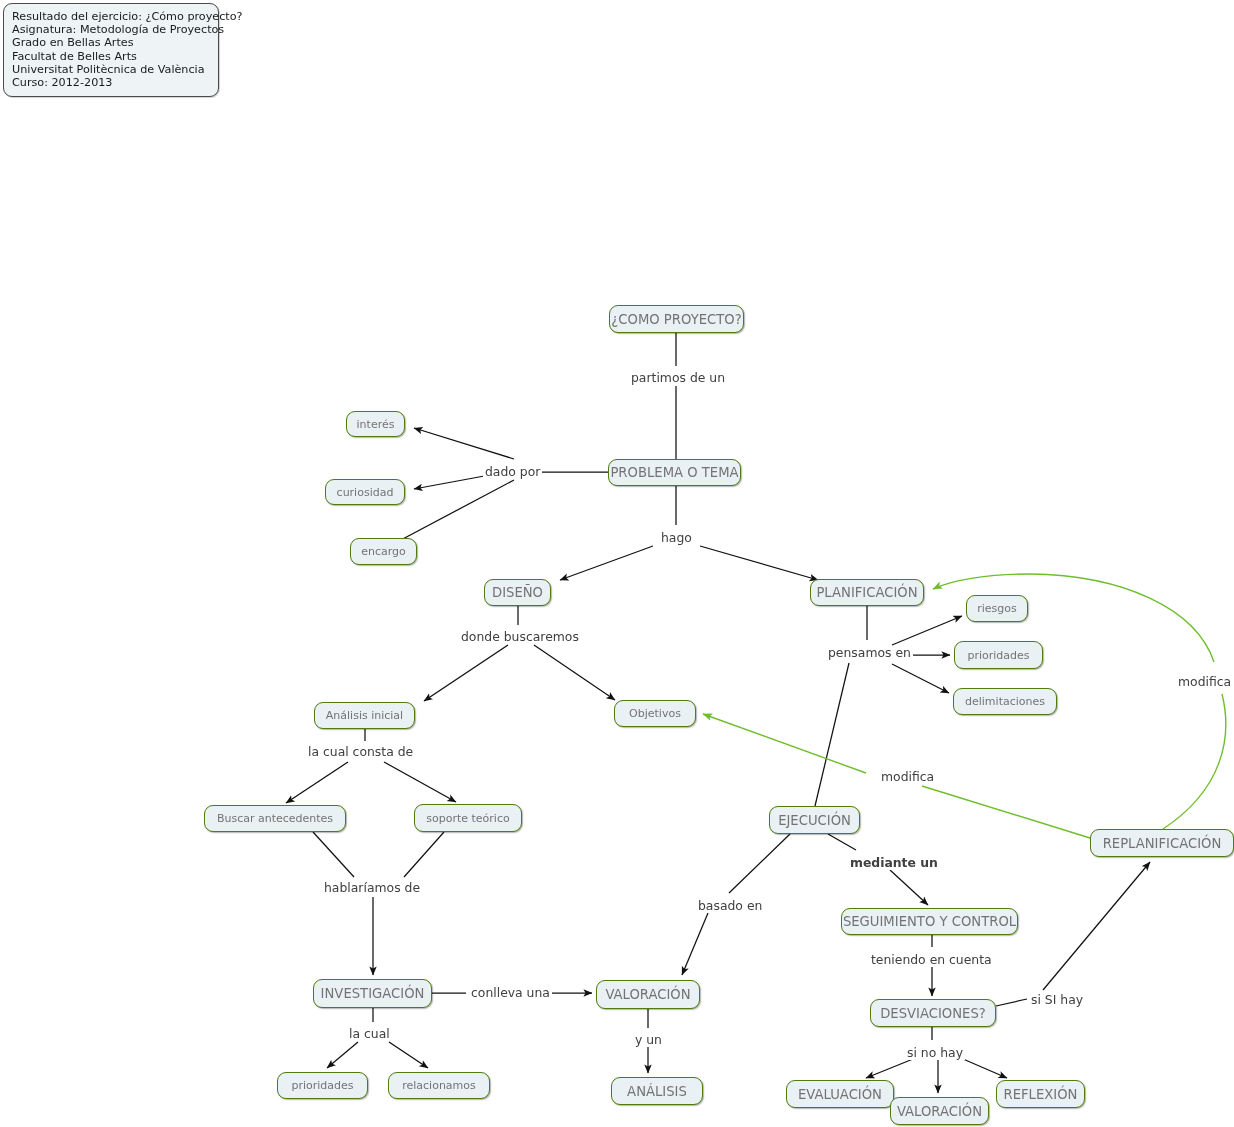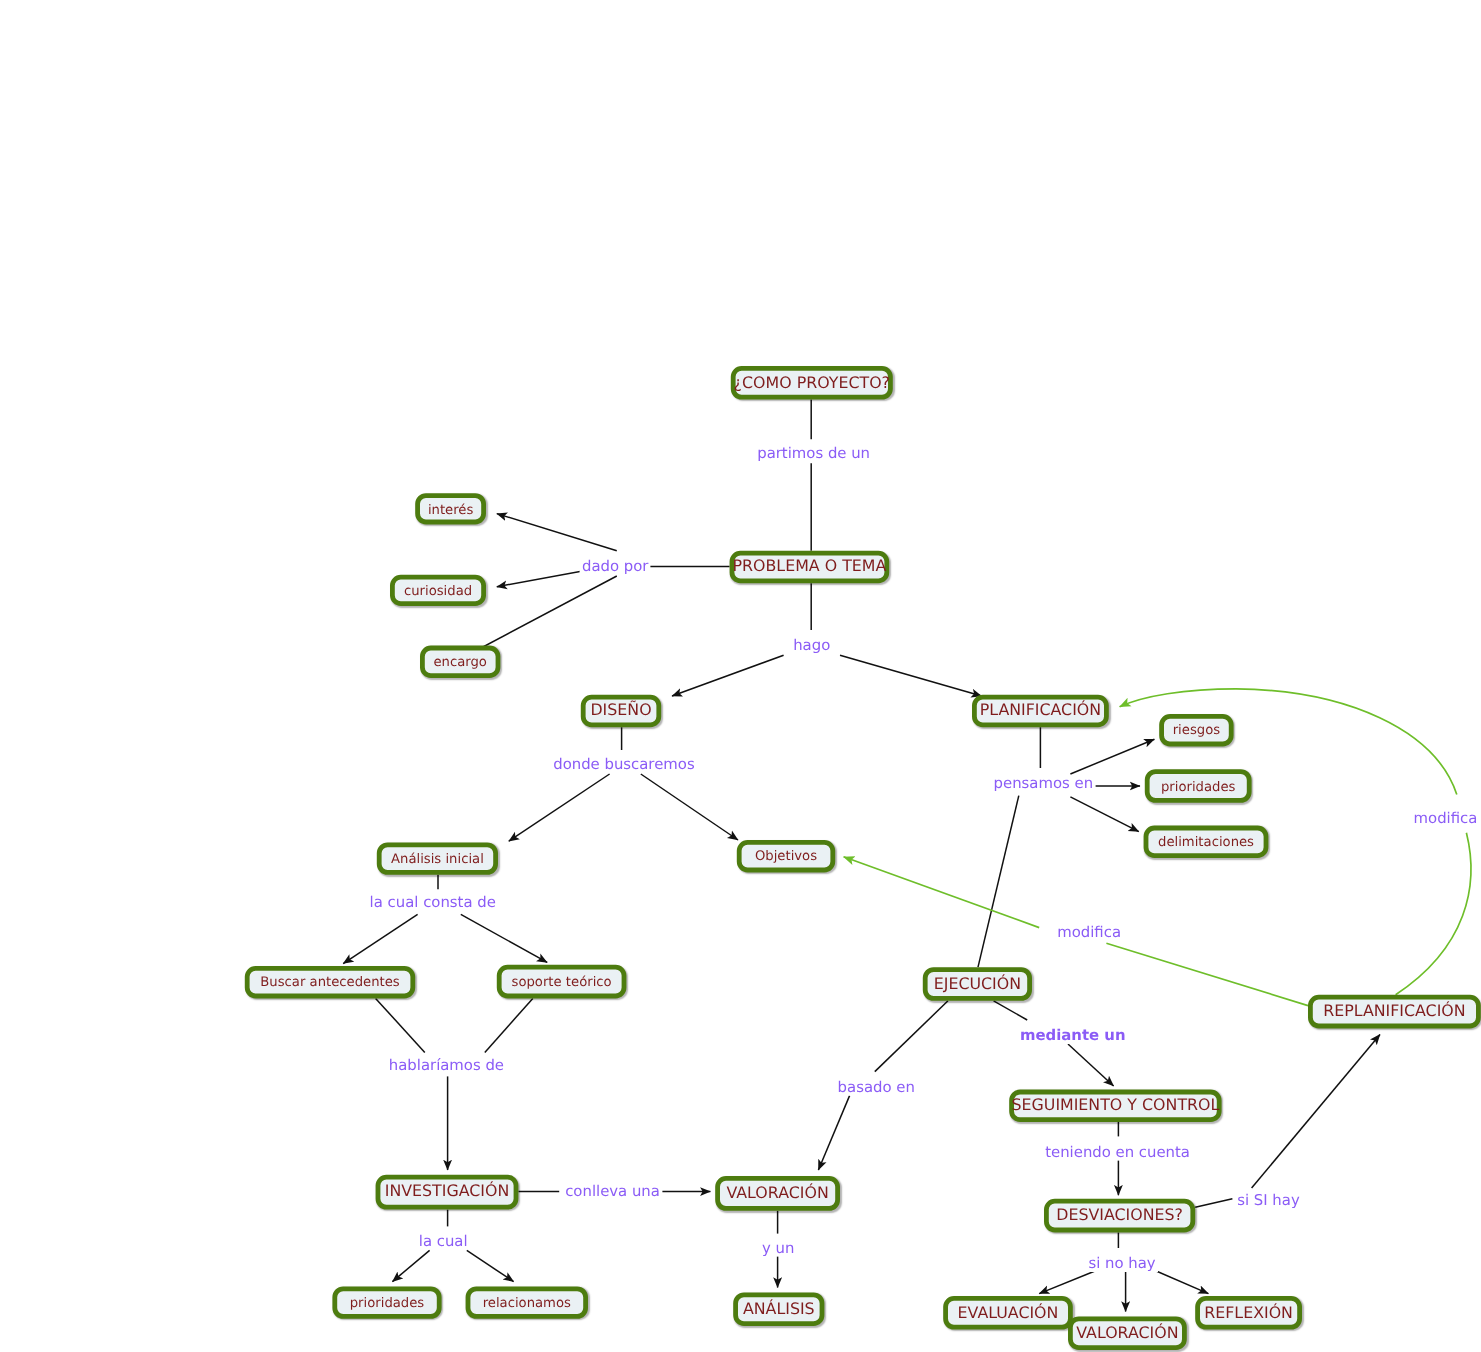--- a/index.html
+++ b/index.html
@@ -17,35 +17,35 @@
     background:#eef4f5;border:1px solid #4a4a4a;border-radius:9px;
     padding:6px 8px 7px 8px;box-sizing:border-box;
     box-shadow:1px 1px 1px rgba(0,0,0,0.18);
   }
   .legend .ln{font-size:11.2px;line-height:13.2px;color:#1a1a1a;white-space:nowrap;}
 
   
   .node{
     position:absolute;
     background:#eaf1f4;
-    border:4px solid #4d7c0f;
+    border:1px solid #4d7c0f;
     border-radius:9px;
     box-sizing:border-box;
     display:flex;align-items:center;justify-content:center;
-    color:#7f1d1d;
+    color:#737373;
     box-shadow:1px 1px 1.3px rgba(0,0,0,0.30);
     white-space:nowrap;
     padding:0 9px;
   }
   .node.caps{font-size:13.2px;}
   .node.lower{font-size:11px;}
 
   
   .elabel{
-    position:absolute;font-size:12.4px;color:#8b5cf6;
+    position:absolute;font-size:12.4px;color:#404040;
     background:#ffffff;white-space:nowrap;
     line-height:14px;padding:0 2px;
   }
 </style>
 </head>
 <body>
 
 <div id="canvas">
 
   <svg id="edges" viewBox="0 0 1234 1127">
@@ -123,20 +123,28 @@
 
     <g stroke="#6ebe2a" stroke-width="1.4" fill="none">
       <path d="M1090,838 L922,786"></path>
       <path d="M866,773 L703,714" marker-end="url(#ah-g)"></path>
 
       <path d="M1163,829 C1222,790 1233,738 1222,694"></path>
       <path d="M1214,662 C1196,608 1122,575 1030,574 C988,574 952,580 933,589" marker-end="url(#ah-g)"></path>
     </g>
   </svg>
 
+  <div class="legend">
+    <div class="ln">Resultado del ejercicio: ¿Cómo proyecto?</div>
+    <div class="ln">Asignatura: Metodología de Proyectos</div>
+    <div class="ln">Grado en Bellas Artes</div>
+    <div class="ln">Facultat de Belles Arts</div>
+    <div class="ln">Universitat Politècnica de València</div>
+    <div class="ln">Curso: 2012-2013</div>
+  </div>
 
   <div class="elabel" style="left:629px;top:371px;">partimos de un</div>
   <div class="elabel" style="left:483px;top:465px;">dado por</div>
   <div class="elabel" style="left:659px;top:531px;">hago</div>
   <div class="elabel" style="left:459px;top:630px;">donde buscaremos</div>
   <div class="elabel" style="left:826px;top:646px;">pensamos en</div>
   <div class="elabel" style="left:306px;top:745px;">la cual consta de</div>
   <div class="elabel" style="left:879px;top:770px;">modifica</div>
   <div class="elabel" style="left:1176px;top:675px;">modifica</div>
   <div class="elabel" style="left:848px;top:856px;font-weight:bold;">mediante un</div>
@@ -164,18 +172,18 @@
   <div class="node lower" style="left:204px;top:805px;width:142px;height:27px;">Buscar antecedentes</div>
   <div class="node lower" style="left:414px;top:804px;width:108px;height:28px;">soporte teórico</div>
   <div class="node caps" style="left:769px;top:806px;width:91px;height:28px;">EJECUCIÓN</div>
   <div class="node caps" style="left:1090px;top:829px;width:144px;height:28px;">REPLANIFICACIÓN</div>
   <div class="node caps" style="left:841px;top:908px;width:177px;height:27px;">SEGUIMIENTO Y CONTROL</div>
   <div class="node caps" style="left:313px;top:979px;width:119px;height:29px;">INVESTIGACIÓN</div>
   <div class="node caps" style="left:596px;top:980px;width:104px;height:29px;">VALORACIÓN</div>
   <div class="node caps" style="left:870px;top:999px;width:126px;height:28px;">DESVIACIONES?</div>
   <div class="node lower" style="left:277px;top:1072px;width:91px;height:27px;">prioridades</div>
   <div class="node lower" style="left:388px;top:1072px;width:102px;height:27px;">relacionamos</div>
-  <div class="node caps" style="left:611px;top:1077px;width:76px;height:28px;">ANÁLISIS</div>
+  <div class="node caps" style="left:611px;top:1077px;width:92px;height:28px;">ANÁLISIS</div>
   <div class="node caps" style="left:786px;top:1080px;width:108px;height:28px;">EVALUACIÓN</div>
   <div class="node caps" style="left:890px;top:1097px;width:99px;height:28px;">VALORACIÓN</div>
   <div class="node caps" style="left:996px;top:1080px;width:89px;height:28px;">REFLEXIÓN</div>
 
 </div>
 
 </body></html>

